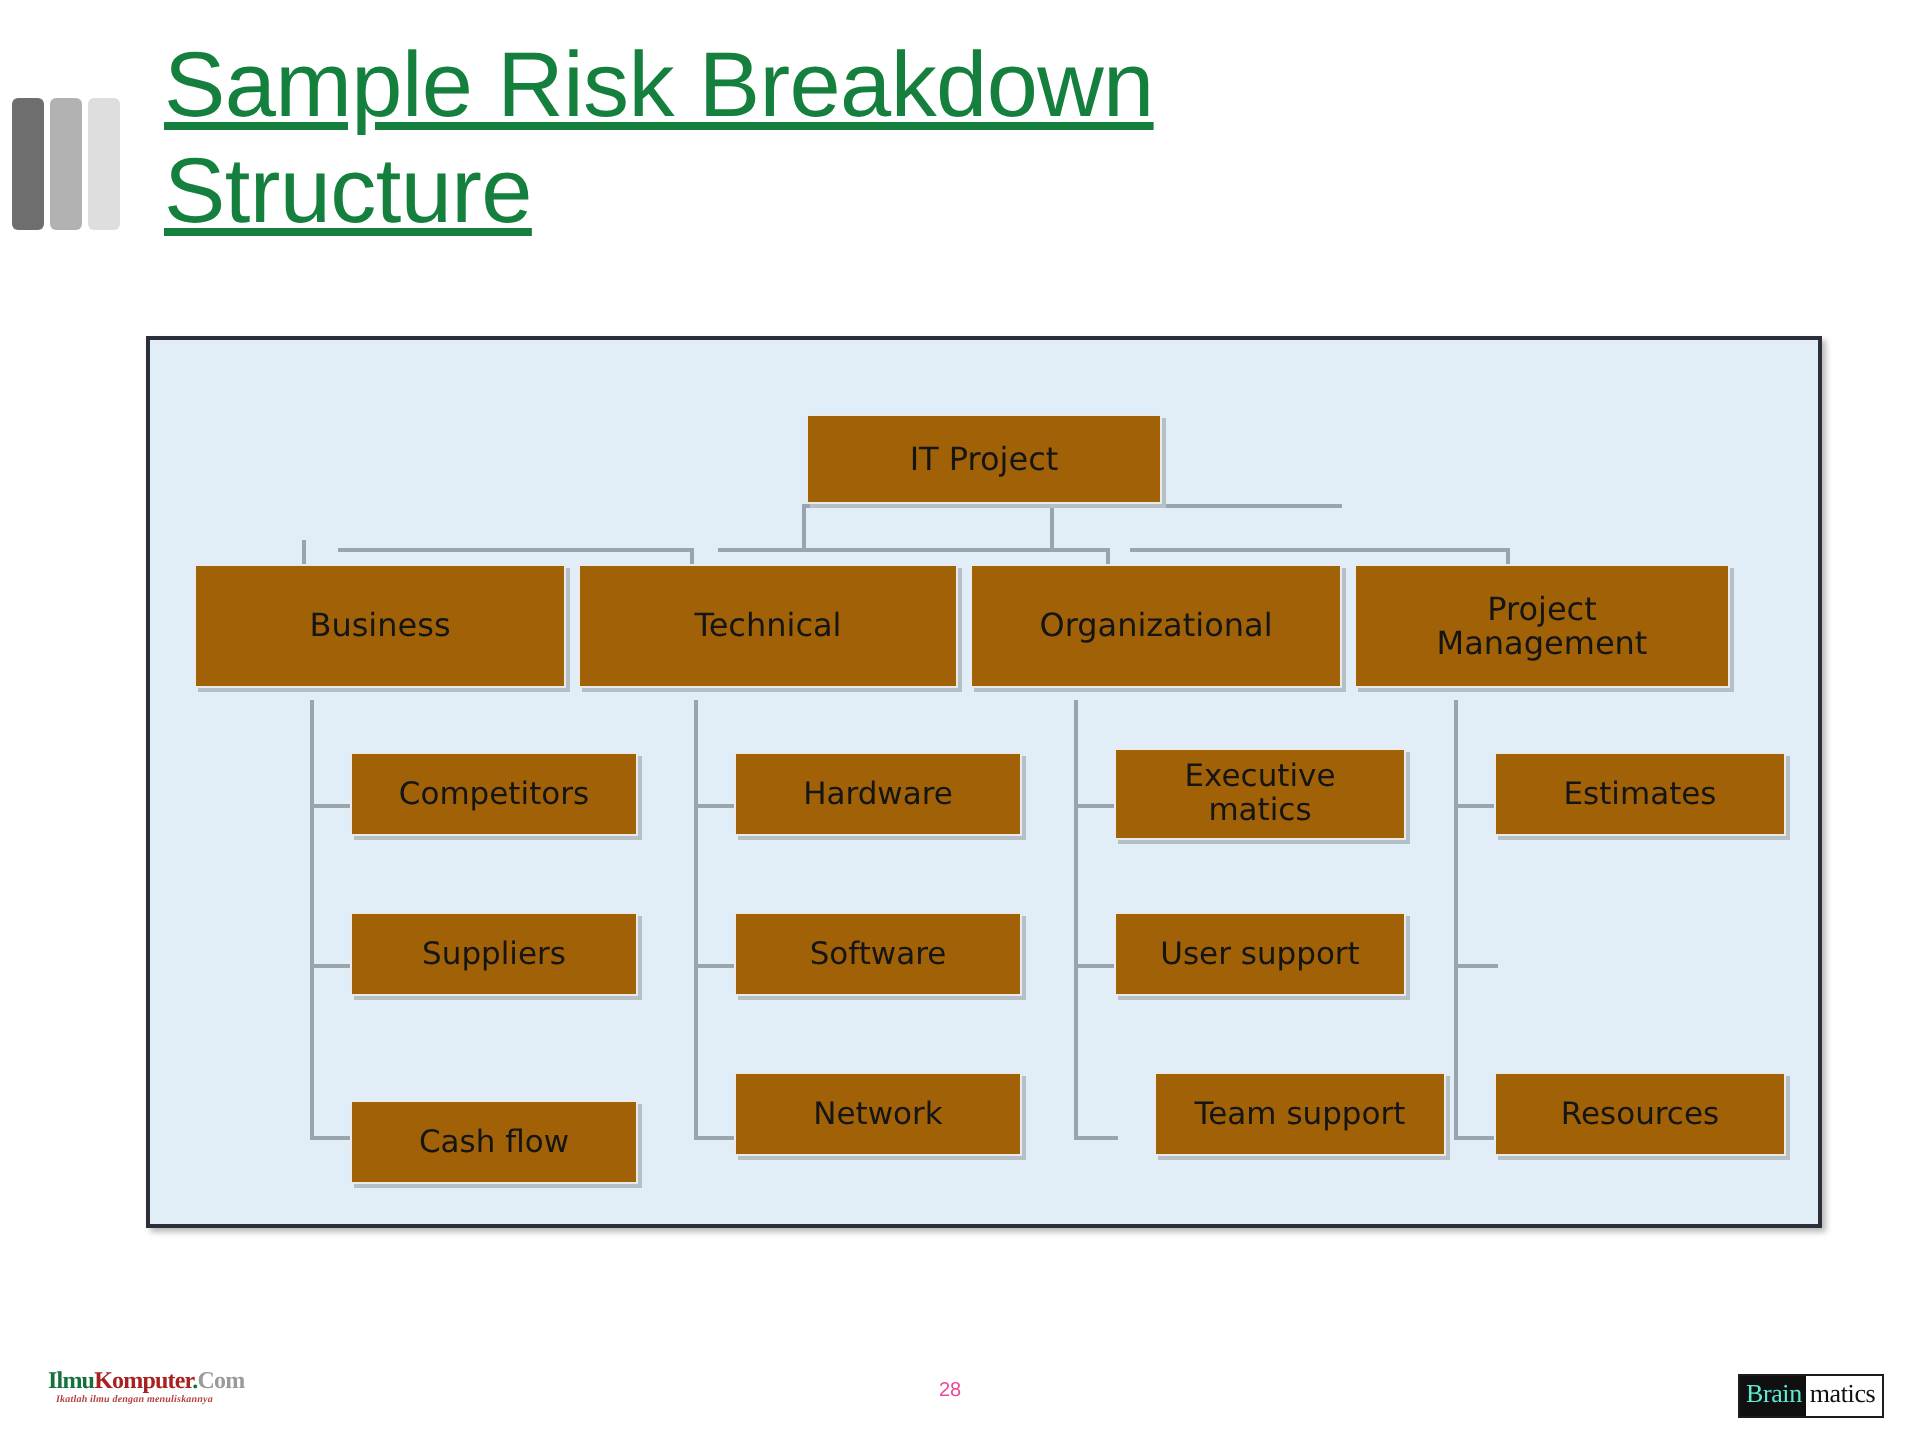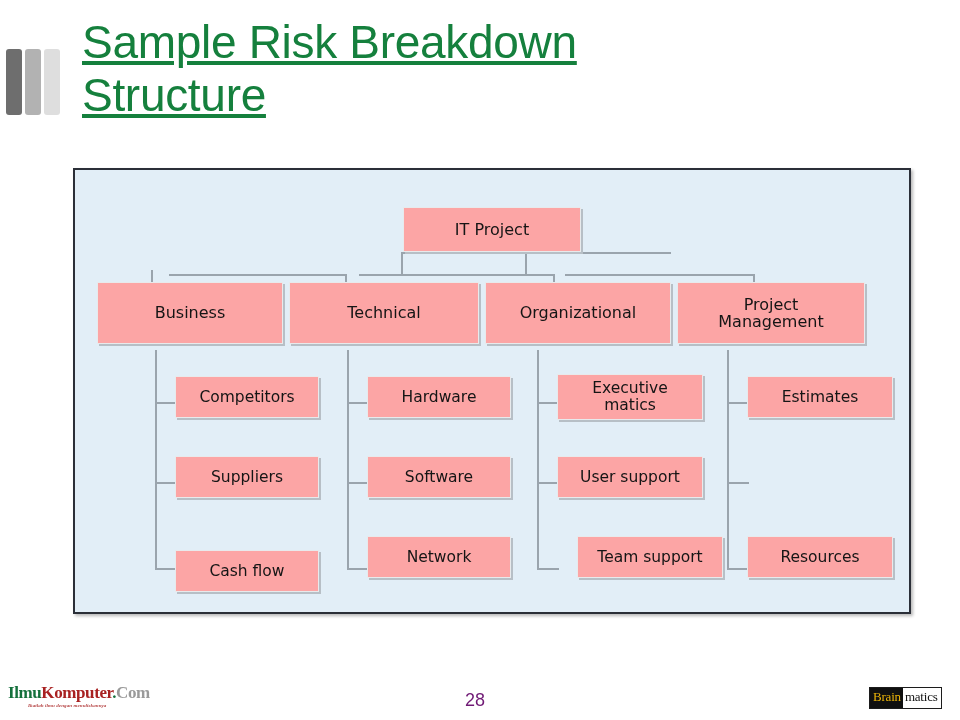--- a/index.html
+++ b/index.html
@@ -64,21 +64,21 @@
     box-shadow: 2px 2px 3px rgba(0,0,0,0.28);
   }
   #diagram-canvas {
     position: absolute;
     inset: 0;
   }
 
   
   .node {
     position: absolute;
-    background: #fca5a5;
+    background: #a16207;
     border: 1px solid #e8eaec;
     box-sizing: border-box;
     display: flex;
     align-items: center;
     justify-content: center;
     text-align: center;
     color: #151515;
     font-family: "DejaVu Sans", sans-serif;
     font-size: 15.5px;
     line-height: 1.08;
@@ -104,24 +104,25 @@
   #footer-logo-ilmu {
     position: absolute;
     left: 8px;
     top: 684px;
     width: 125px;
     height: 30px;
   }
   #ilmu-wordmark {
     font-family: "Liberation Serif", serif;
     font-weight: bold;
-    font-size: 17px;
+    font-size: 12px;
     letter-spacing: -0.4px;
     line-height: 1;
     white-space: nowrap;
+    margin-left: 16px;
   }
   #ilmu-wordmark .ilmu-a { color: #14703c; }
   #ilmu-wordmark .ilmu-b { color: #a82121; }
   #ilmu-wordmark .ilmu-c { color: #14703c; }
   #ilmu-wordmark .ilmu-d { color: #9a9a9a; }
   #ilmu-tagline {
     margin-top: 2px;
     margin-left: 20px;
     font-family: "Liberation Serif", serif;
     font-style: italic;
@@ -133,36 +134,36 @@
     opacity: 0.85;
   }
 
   #page-number {
     position: absolute;
     left: 455px;
     top: 690px;
     width: 40px;
     text-align: center;
     font-family: "Liberation Sans", sans-serif;
-    font-size: 18px;
-    color: #701a75;
+    font-size: 10px;
+    color: #ec4899;
   }
 
   #footer-logo-brainmatics {
     position: absolute;
     left: 869px;
     top: 687px;
     height: 20px;
     display: flex;
     align-items: stretch;
     border: 1px solid #1c1c1c;
   }
   #bm-brain {
     background: #101010;
-    color: #eab308;
+    color: #5eead4;
     font-family: "Liberation Serif", serif;
     font-size: 13px;
     line-height: 18px;
     padding: 0 2px 13px 3px;
     letter-spacing: -0.2px;
   }
   #bm-matics {
     background: #ffffff;
     color: #111111;
     font-family: "Liberation Serif", serif;

